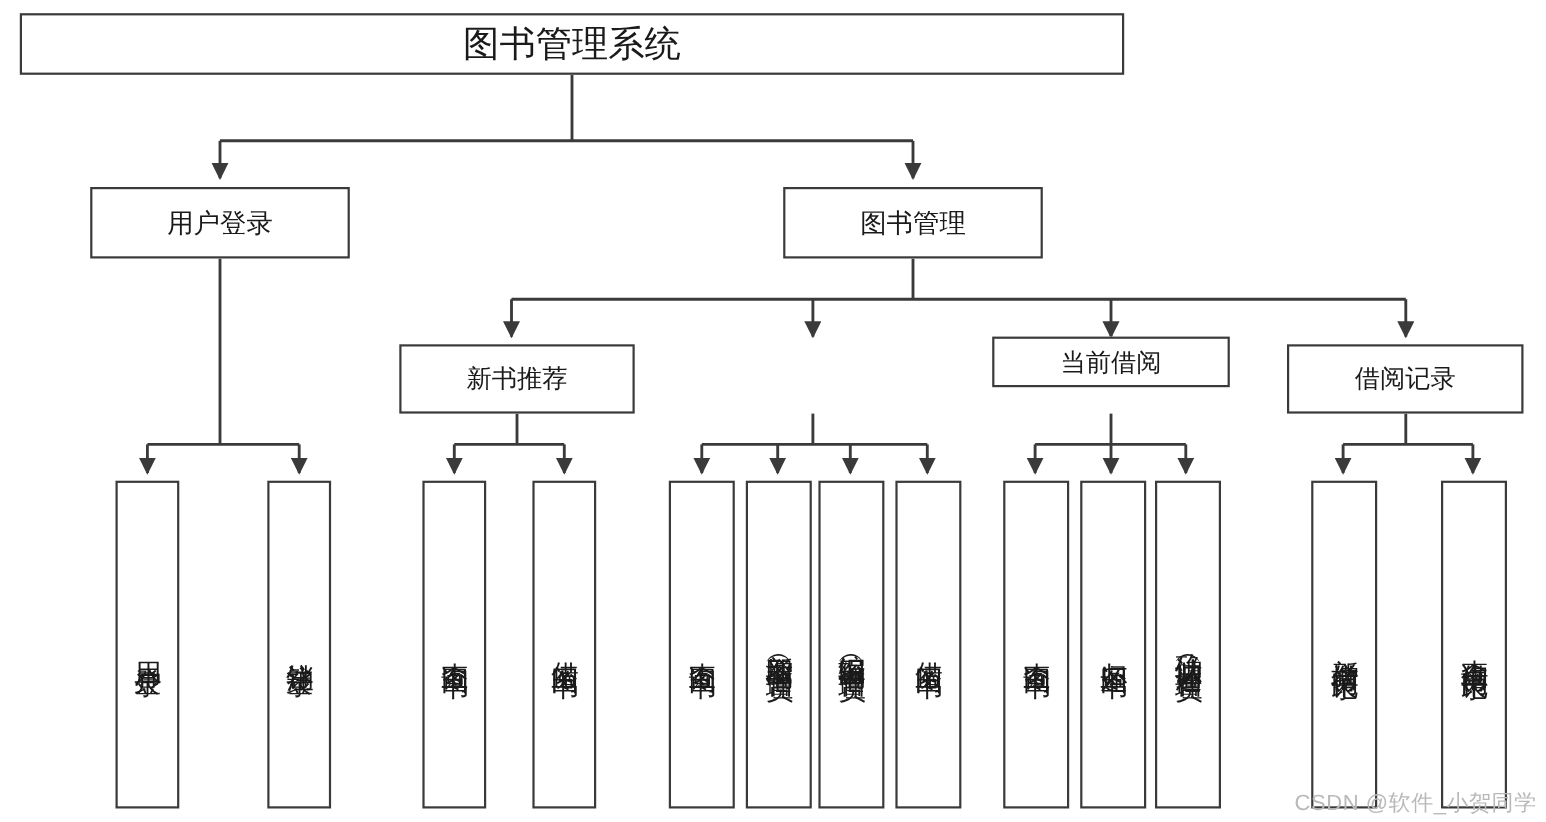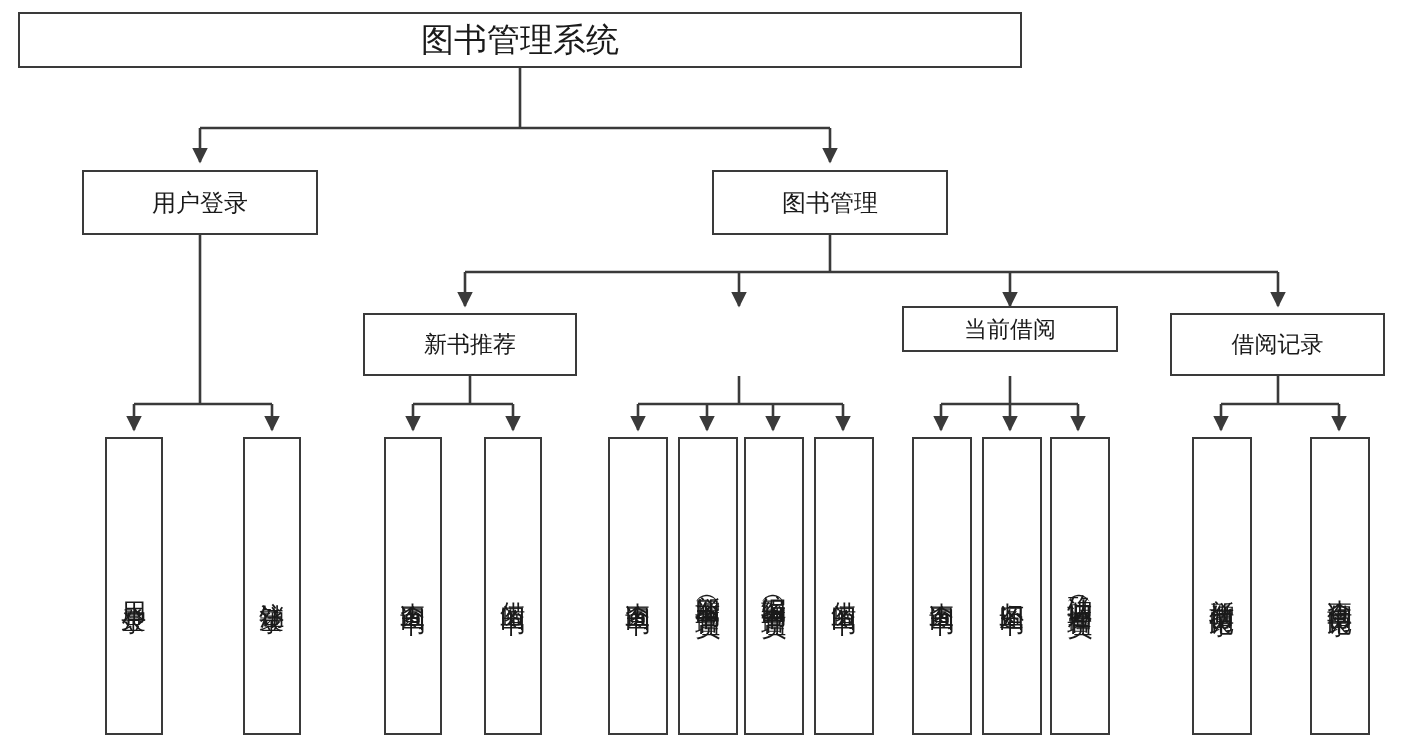--- a/index.html
+++ b/index.html
@@ -161,13 +161,14 @@
     <span class="lbl">确认归还（管理员）</span>
   </div>
 
   <div class="node leaf" style="left:1192px;top:437px;width:60px;height:298px;">
     <span class="lbl">新增借阅记录</span>
   </div>
   <div class="node leaf" style="left:1310px;top:437px;width:60px;height:298px;">
     <span class="lbl">查询借阅记录</span>
   </div>
 
+  <div class="watermark">CSDN @软件_小贺同学</div>
 </div>
 
 </body></html>

